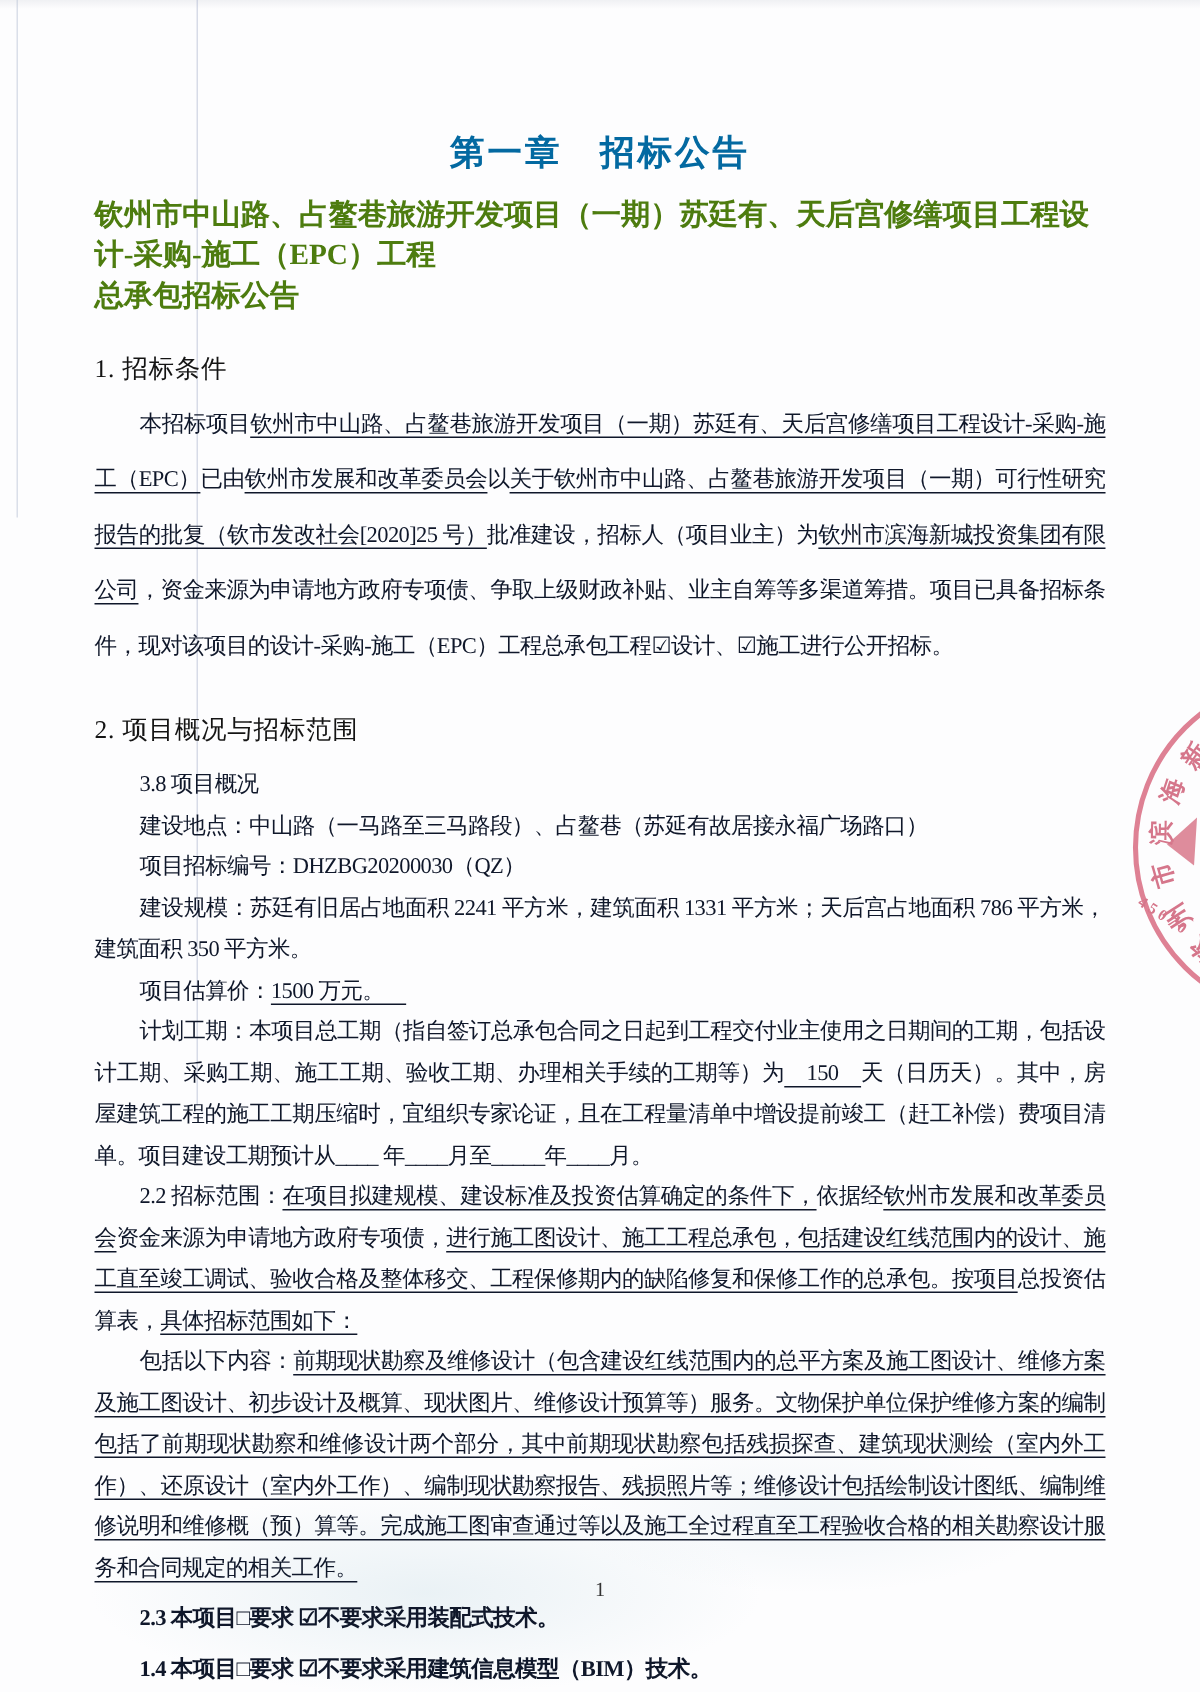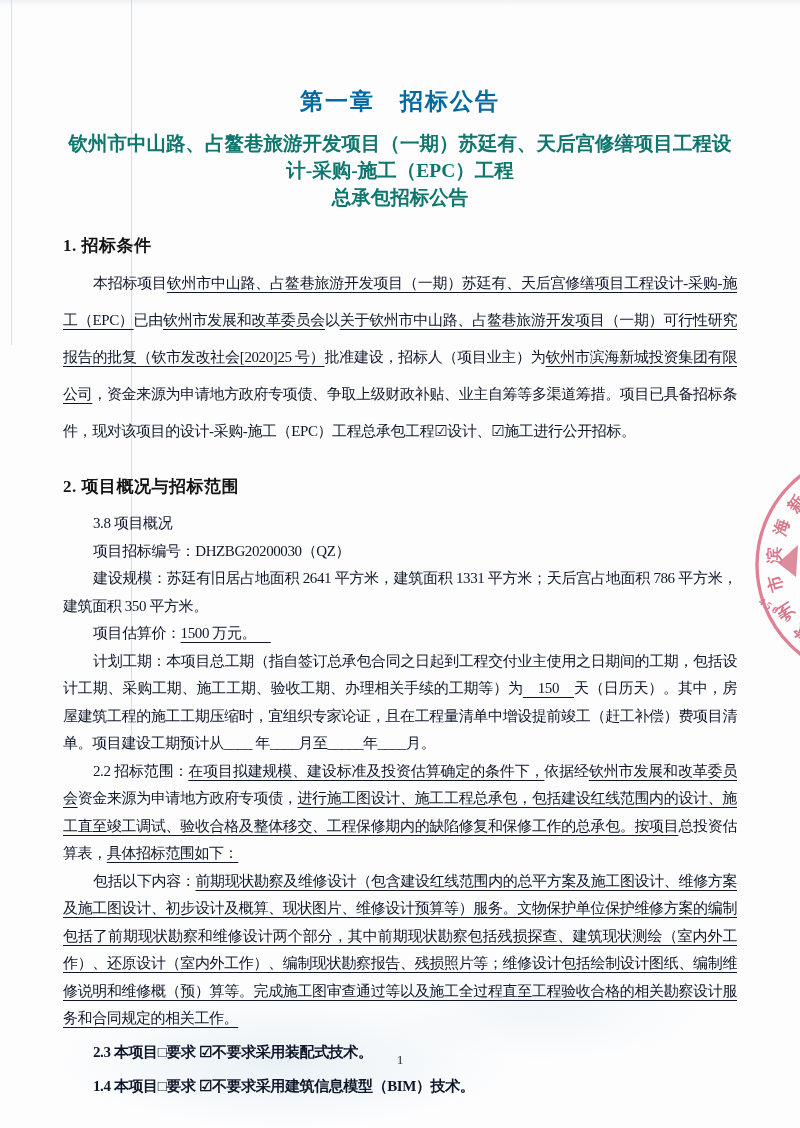--- a/index.html
+++ b/index.html
@@ -28,26 +28,26 @@
   .scan-line.a{left:11px;height:345px;background:rgba(190,198,215,.55);}
   .scan-line.b{left:131px;height:737px;background:rgba(168,178,205,.45);}
   .content{
     position:absolute;left:63px;top:0;width:674px;
   }
   .chapter{
     margin-top:86px;text-align:center;
     font-size:23px;font-weight:700;color:#0369a1;letter-spacing:2px;
   }
   .proj-title{
-    margin-top:13px;text-align:center;
-    font-size:19.5px;font-weight:700;color:#0f766e;line-height:27px;
+    margin-top:13px;text-align:left;
+    font-size:19.5px;font-weight:700;color:#4d7c0f;line-height:27px;
   }
   .sec-heading{
     margin:0;margin-top:23px;
-    font-size:17px;font-weight:700;color:#141414;letter-spacing:.5px;
+    font-size:17px;font-weight:400;color:#141414;letter-spacing:.5px;
   }
   .sec-heading.h2{margin-top:25px;}
   .doc-body p{
     margin:0;text-align:justify;text-indent:2em;
     font-size:15px;letter-spacing:-0.4px;color:#0f172a;
   }
   .s1p{line-height:37px;margin-top:8px !important;}
   .s2-block{margin-top:12px;}
   .s2-block p{line-height:27.5px;}
   .opt-line{line-height:30px !important;margin-top:4px !important;font-weight:bold;}
@@ -93,22 +93,23 @@
     </div>
 
     <h3 class="sec-heading">1. 招标条件</h3>
 
     <p class="s1p"><span>本招标项目</span><span class="u">钦州市中山路、占鳌巷旅游开发项目（一期）苏廷有、天后宫修缮项目工程设计-采购-施工（EPC）</span><span>已由</span><span class="u">钦州市发展和改革委员会</span><span>以</span><span class="u">关于钦州市中山路、占鳌巷旅游开发项目（一期）可行性研究报告的批复（钦市发改社会[2020]25 号）</span><span>批准建设，招标人（项目业主）为</span><span class="u">钦州市滨海新城投资集团有限公司</span><span>，资金来源为申请地方政府专项债、争取上级财政补贴、业主自筹等多渠道筹措。项目已具备招标条件，现对该项目的设计-采购-施工（EPC）工程总承包工程☑设计、☑施工进行公开招标。</span></p>
 
     <h3 class="sec-heading h2">2. 项目概况与招标范围</h3>
 
     <div class="s2-block">
       <p>3.8 项目概况</p>
+      <p>建设地点：中山路（一马路至三马路段）、占鳌巷（苏延有故居接永福广场路口）</p>
       <p>项目招标编号：DHZBG20200030（QZ）</p>
-      <p>建设规模：苏廷有旧居占地面积 2641 平方米，建筑面积 1331 平方米；天后宫占地面积 786 平方米，建筑面积 350 平方米。</p>
+      <p>建设规模：苏廷有旧居占地面积 2241 平方米，建筑面积 1331 平方米；天后宫占地面积 786 平方米，建筑面积 350 平方米。</p>
       <p><span>项目估算价：</span><span class="u">1500 万元。　</span></p>
       <p><span>计划工期：本项目总工期（指自签订总承包合同之日起到工程交付业主使用之日期间的工期，包括设计工期、采购工期、施工工期、验收工期、办理相关手续的工期等）为</span><span class="u">　150　</span><span>天（日历天）。其中，房屋建筑工程的施工工期压缩时，宜组织专家论证，且在工程量清单中增设提前竣工（赶工补偿）费项目清单。项目建设工期预计从____ 年____月至_____年____月。</span></p>
       <p><span>2.2 招标范围：</span><span class="u">在项目拟建规模、建设标准及投资估算确定的条件下，</span><span>依据经</span><span class="u">钦州市发展和改革委员会</span><span>资金来源为申请地方政府专项债，</span><span class="u">进行施工图设计、施工工程总承包，包括建设红线范围内的设计、施工直至竣工调试、验收合格及整体移交、工程保修期内的缺陷修复和保修工作的总承包。按项目</span><span>总投资估算表，</span><span class="u">具体招标范围如下：</span></p>
       <p><span>包括以下内容：</span><span class="u">前期现状勘察及维修设计（包含建设红线范围内的总平方案及施工图设计、维修方案及施工图设计、初步设计及概算、现状图片、维修设计预算等）服务。文物保护单位保护维修方案的编制包括了前期现状勘察和维修设计两个部分，其中前期现状勘察包括残损探查、建筑现状测绘（室内外工作）、还原设计（室内外工作）、编制现状勘察报告、残损照片等；维修设计包括绘制设计图纸、编制维修说明和维修概（预）算等。完成施工图审查通过等以及施工全过程直至工程验收合格的相关勘察设计服务和合同规定的相关工作。</span></p>
       <p class="opt-line">2.3 本项目□要求  ☑不要求采用装配式技术。</p>
       <p class="opt-line">1.4 本项目□要求  ☑不要求采用建筑信息模型（BIM）技术。</p>
     </div>
 
     <div class="page-num">1</div>
   </div>

